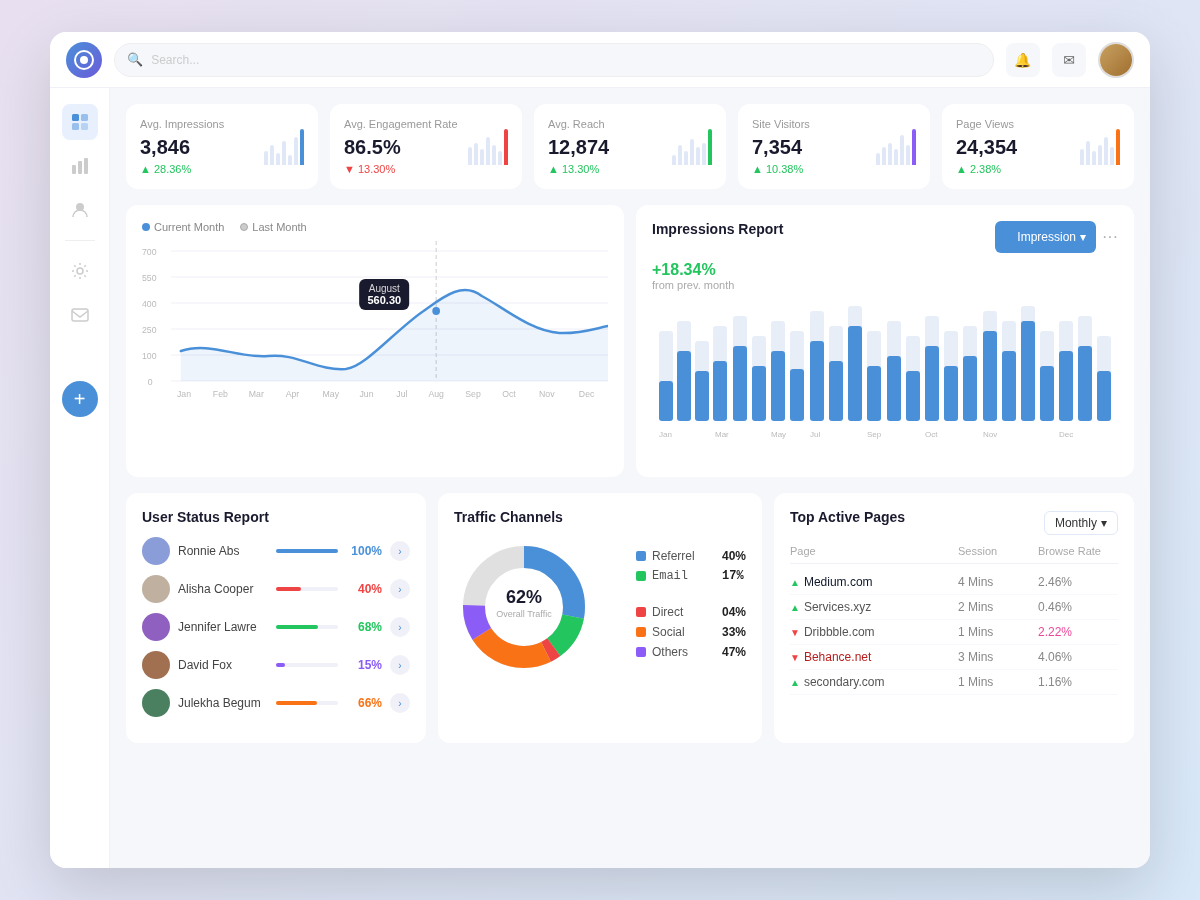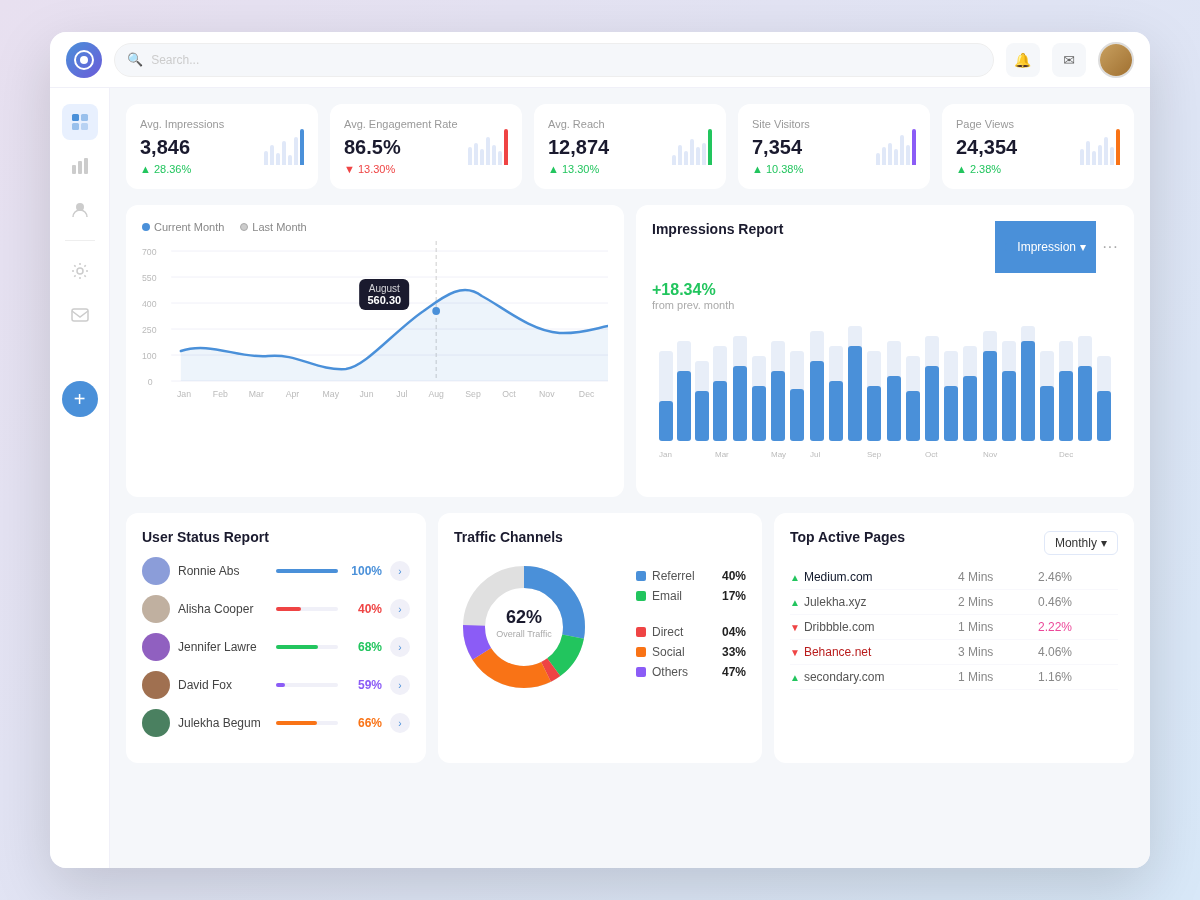--- a/index.html
+++ b/index.html
@@ -310,22 +310,22 @@
     .imp-growth {
       font-size: 16px; font-weight: 700; color: #22c55e;
     }
     .imp-sub {
       font-size: 11px; color: #aaa;
     }
     .impression-btn {
       background: #4a90d9;
       color: white;
       border: none;
-      border-radius: 0;
-      padding: 19px 10px;
+      border-radius: 6px;
+      padding: 9px 10px;
       font-size: 12px;
       cursor: pointer;
       display: flex; align-items: center; gap: 4px;
     }
     
     .tooltip-box {
       background: #1a1a2e;
       color: white;
       border-radius: 6px;
       padding: 4px 8px;
@@ -691,21 +691,21 @@
     </div>
     <div class="user-pct" style="color:#22c55e;">68%</div>
     <div class="user-arrow">›</div>
   </div>
               <div class="user-row">
     <div class="user-avatar" style="background:#a07050;"></div>
     <div class="user-name">David Fox</div>
     <div class="user-bar-wrap">
       <div class="user-bar" style="width:15%;background:#8b5cf6;"></div>
     </div>
-    <div class="user-pct" style="color:#8b5cf6;">59%</div>
+    <div class="user-pct" style="color:#8b5cf6;">15%</div>
     <div class="user-arrow">›</div>
   </div>
               <div class="user-row">
     <div class="user-avatar" style="background:#4a8060;"></div>
     <div class="user-name">Julekha Begum</div>
     <div class="user-bar-wrap">
       <div class="user-bar" style="width:66%;background:#f97316;"></div>
     </div>
     <div class="user-pct" style="color:#f97316;">66%</div>
     <div class="user-arrow">›</div>
@@ -737,21 +737,21 @@
               </svg>
             </div>
 
             <div style="margin-left:16px;">
               <div id="traffic-legend-container">
               <div class="traffic-item" style="margin-bottom: 6px;">
     <div class="traffic-dot" style="background:#4a90d9;"></div>
     <span style="font-size:12px;color:#555;min-width:56px;">Referrel</span>
     <span class="traffic-pct" style="font-size:12px;font-weight:600;color:#222;margin-left:8px;">40%</span>
   </div>
-                  <div class="traffic-item" style="margin-bottom: 22px;">
+                  <div class="traffic-item" style="margin-bottom: 22px; font-family: Liberation Mono, monospace;">
     <div class="traffic-dot" style="background:#22c55e;"></div>
     <span style="font-size:12px;color:#555;min-width:56px;">Email</span>
     <span class="traffic-pct" style="font-size:12px;font-weight:600;color:#222;margin-left:8px;">17%</span>
   </div>
                   <div class="traffic-item" style="margin-bottom: 6px;">
     <div class="traffic-dot" style="background:#ef4444;"></div>
     <span style="font-size:12px;color:#555;min-width:56px;">Direct</span>
     <span class="traffic-pct" style="font-size:12px;font-weight:600;color:#222;margin-left:8px;">04%</span>
   </div>
                   <div class="traffic-item" style="margin-bottom: 6px;">
@@ -770,34 +770,39 @@
         </div>
 
         <div class="bottom-card">
           <div class="pages-header">
             <div class="bottom-card-title">Top Active Pages</div>
             <button class="monthly-btn">
               <span>Monthly</span>
               <span>▾</span>
             </button>
           </div>
+          <div class="pages-col-headers">
+            <span>Page</span>
+            <span>Session</span>
+            <span>Browse Rate</span>
+          </div>
           <div id="page-rows-container">
 
           <div class="page-row">
     <div class="page-name">
       <span class="trend-up">▲</span>
       <span style="color:#0f172a;">Medium.com</span>
     </div>
     <span style="color:#888;">4 Mins</span>
     <span style="color:#888;">2.46%</span>
   </div>
               <div class="page-row">
     <div class="page-name">
       <span class="trend-up">▲</span>
-      <span style="color:#555;">Julekha.xyz</span>
+      <span style="color:#555;">Services.xyz</span>
     </div>
     <span style="color:#888;">2 Mins</span>
     <span style="color:#888;">0.46%</span>
   </div>
               <div class="page-row">
     <div class="page-name">
       <span class="trend-down">▼</span>
       <span style="color:#555;">Dribbble.com</span>
     </div>
     <span style="color:#888;">1 Mins</span>

